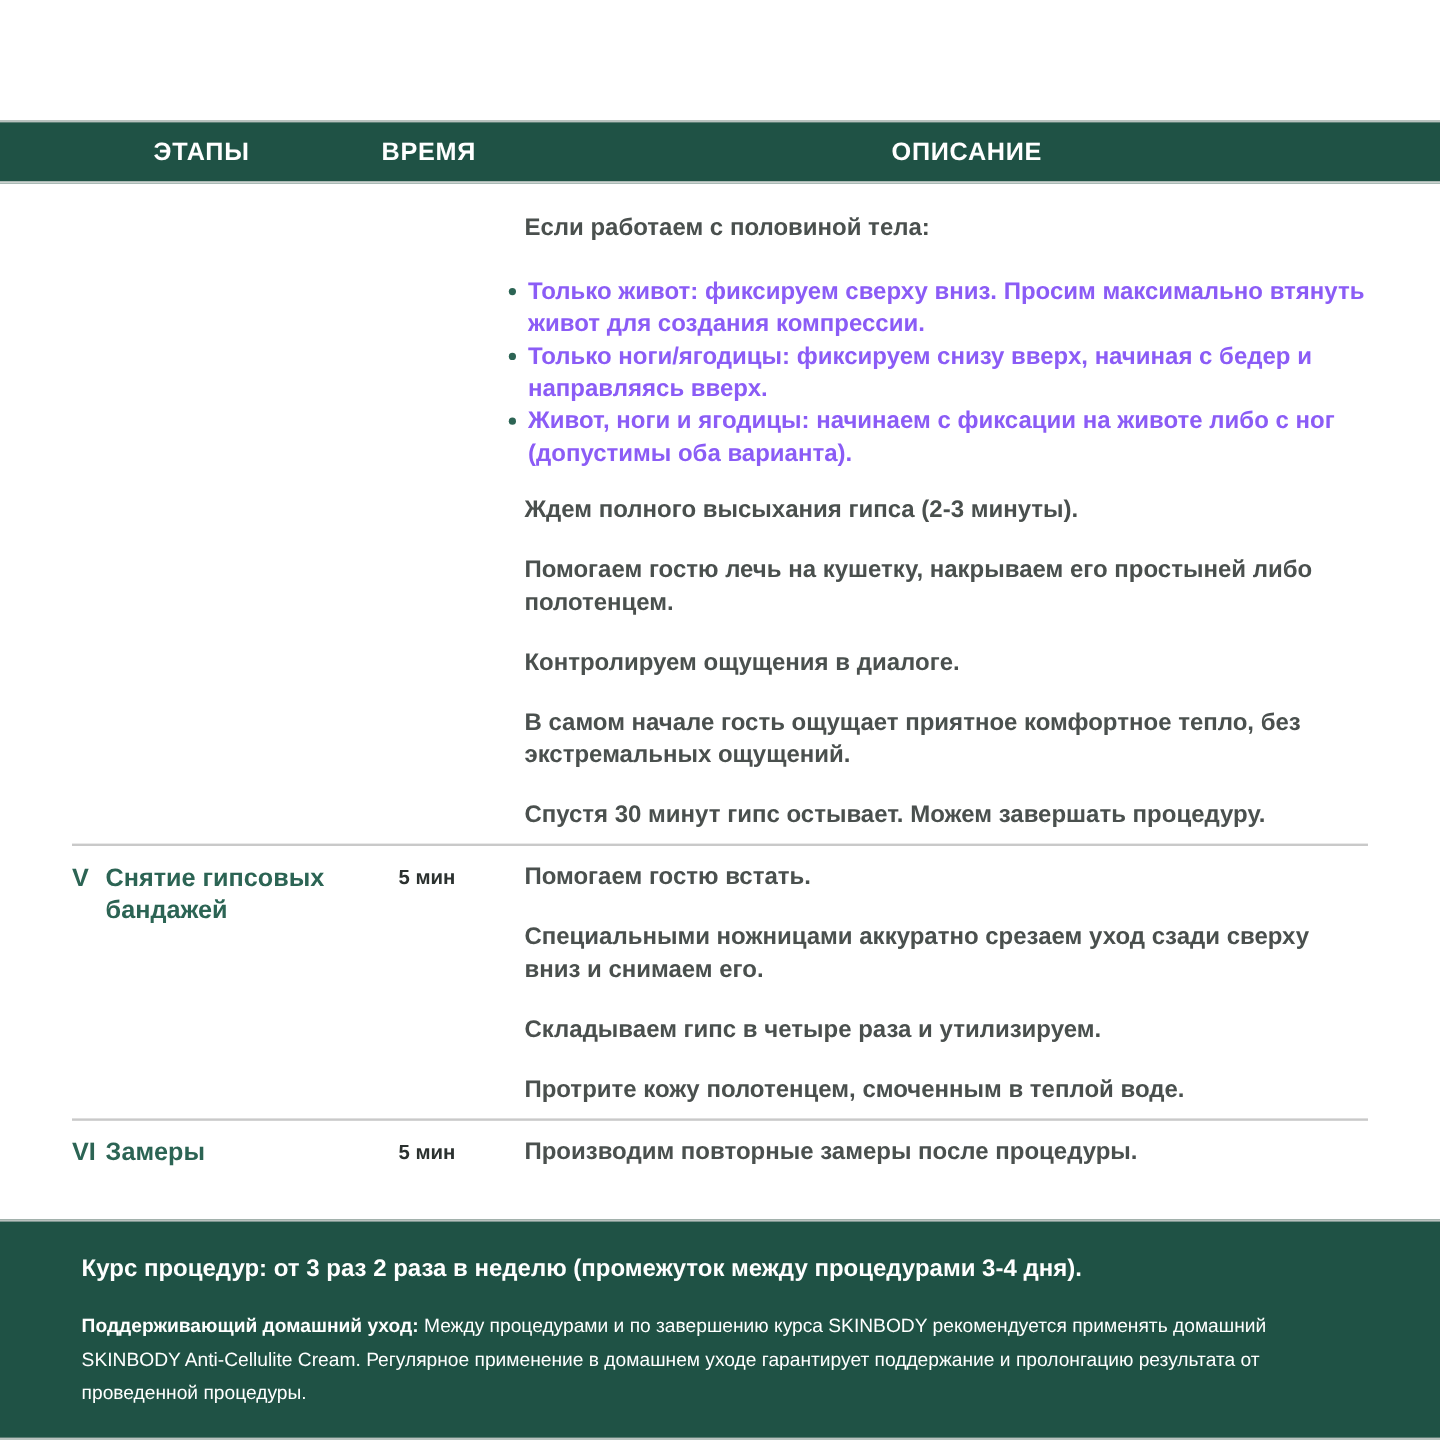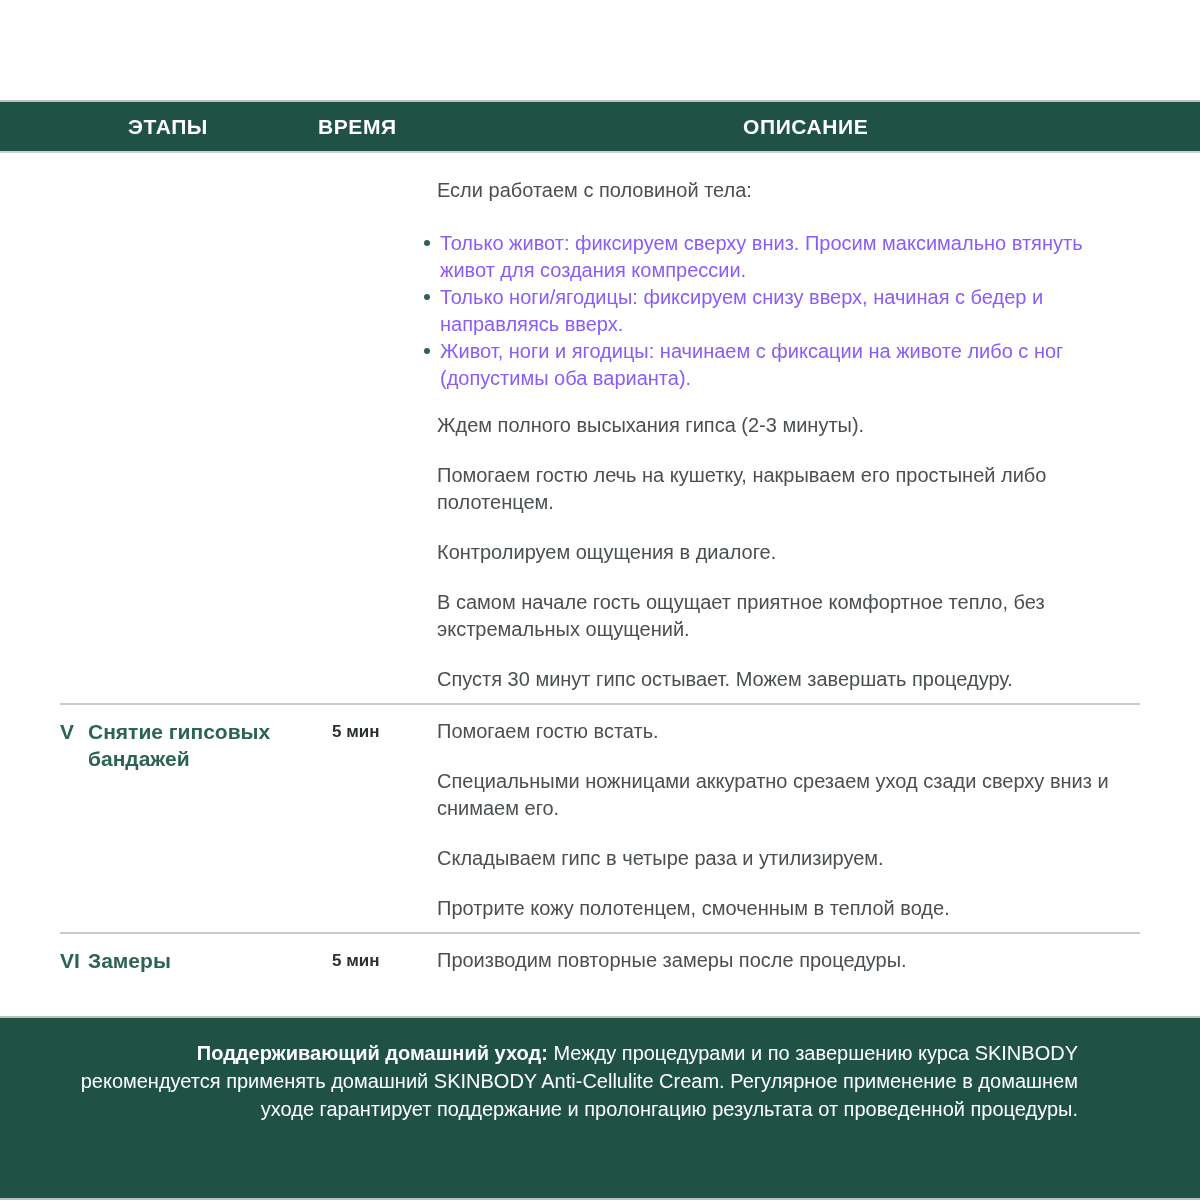--- a/index.html
+++ b/index.html
@@ -32,21 +32,21 @@
   .h-stages { left:88px;margin-left:40px; }
   .h-time   { left:318px; }
   .h-desc   { left:743px; }
 
   
   .content { position:absolute; left:0; top:153px; width:1200px; }
 
   .trow { display:flex; align-items:flex-start; }
   .col-stage { box-sizing:border-box; width:310px; padding-left:60px; flex:none; }
   .col-time  { box-sizing:border-box; width:127px; padding-left:22px; flex:none; }
-  .col-desc  { box-sizing:border-box; width:703px; flex:none; }
+  .col-desc  { box-sizing:border-box; width:703px; flex:none;font-weight:bold; }
 
   .section-continuation { padding-top:24px; }
 
   .col-desc p {
     margin:0 0 23px 0;
     font-size:20px; line-height:27px;
     color:#4A504E;
   }
   .col-desc p:last-child { margin-bottom:0; }
   .col-desc p.intro { margin-bottom:26px; }
@@ -100,23 +100,22 @@
     color:#FFFFFF;
   }
   .footer .f-course {
     margin:26px 68px 0 68px;
     font-size:20px; line-height:27px;
     font-weight:bold;
   }
   .footer .f-care {
     margin:21px 68px 0 68px;
     width:1010px;
-    font-size:20px; line-height:28px;
+    font-size:16px; line-height:28px;
     font-weight:normal;
-    text-align:right;
   }
   .footer .f-care strong { font-weight:bold; }
 </style>
 </head>
 <body>
 
 <div class="page">
 
   <div class="header-bar">
     <span class="h-stages">ЭТАПЫ</span>
@@ -177,19 +176,20 @@
         <span class="time">5 мин</span>
       </div>
       <div class="col-desc">
         <p>Производим повторные замеры после процедуры.</p>
       </div>
     </div>
 
   </div>
 
   <div class="footer">
+    <p class="f-course">Курс процедур: от 3 раз 2 раза в неделю (промежуток между процедурами 3-4 дня).</p>
     <p class="f-care">
       <strong>Поддерживающий домашний уход:</strong>
       <span>Между процедурами и по завершению курса SKINBODY рекомендуется применять домашний SKINBODY Anti-Cellulite Cream. Регулярное применение в домашнем уходе гарантирует поддержание и пролонгацию результата от проведенной процедуры.</span>
     </p>
   </div>
 
 </div>
 
 </body></html>

